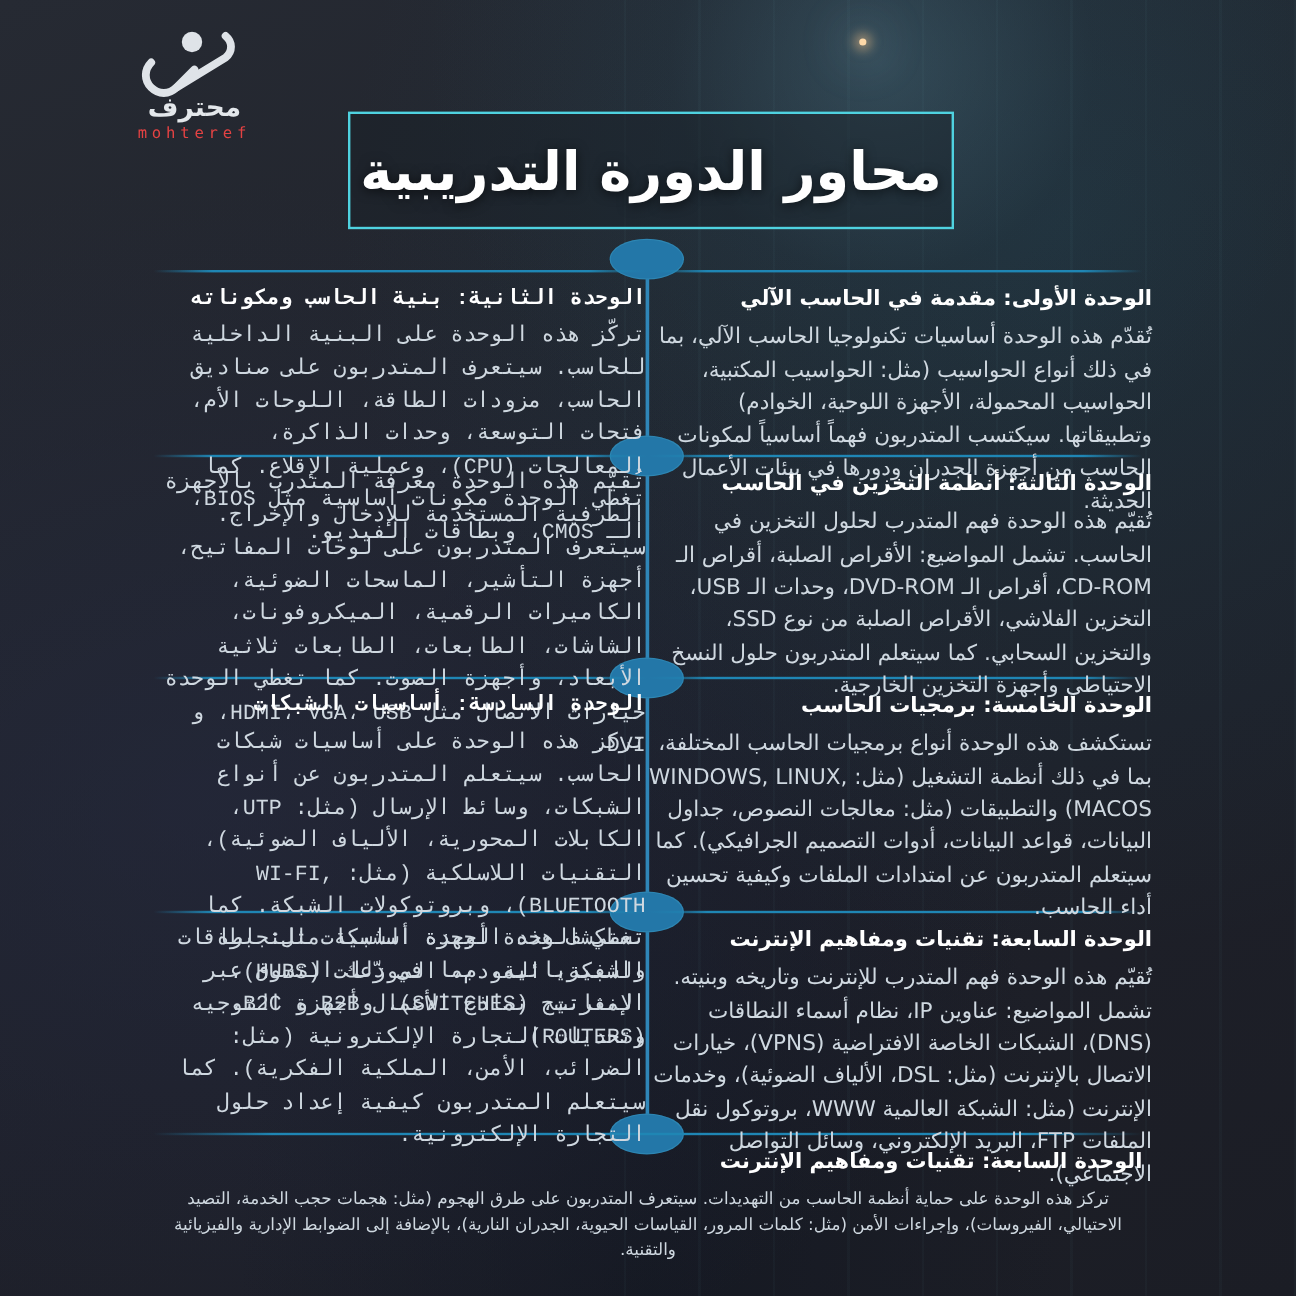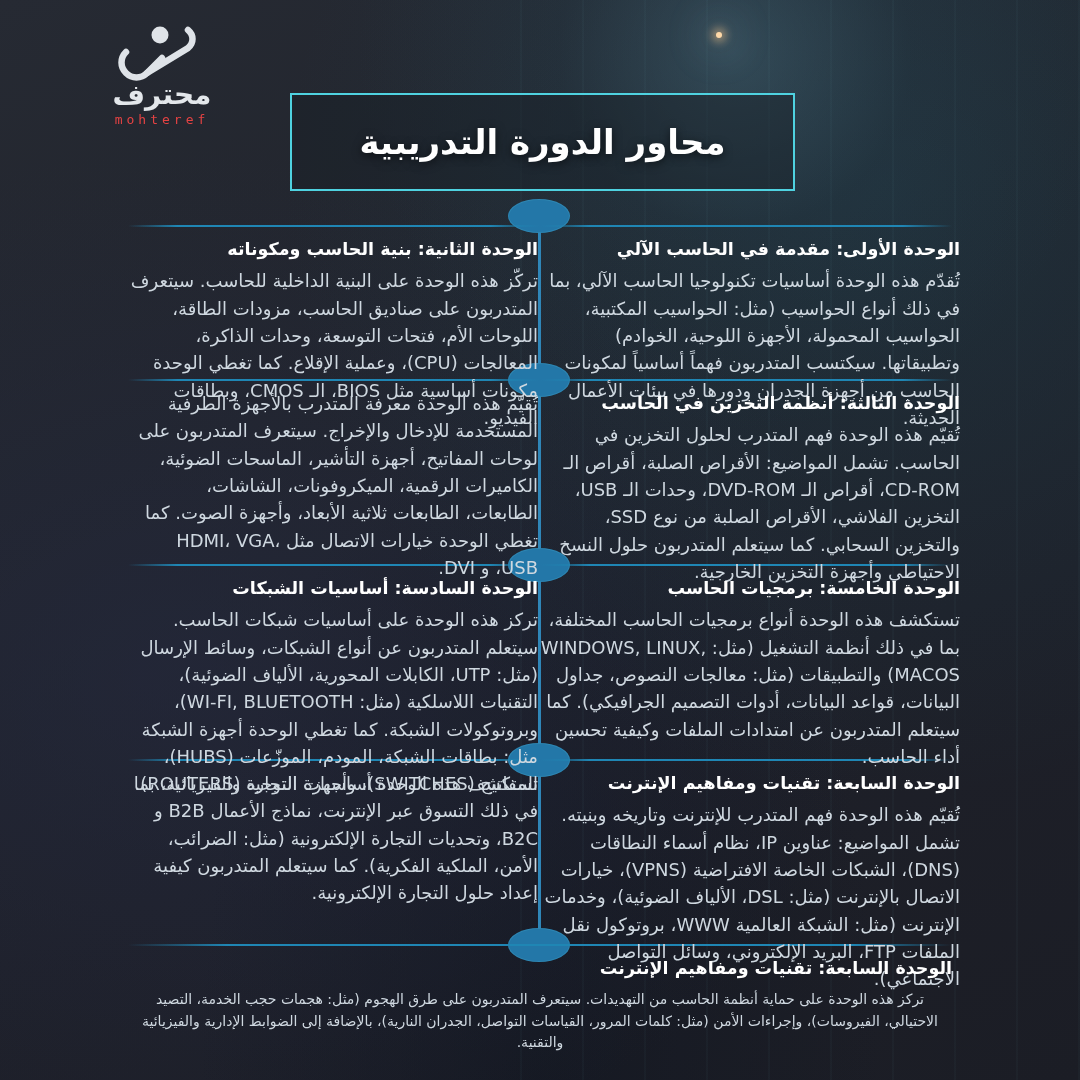--- a/index.html
+++ b/index.html
@@ -41,34 +41,34 @@
     box-shadow:0 0 10px 4px rgba(255,200,140,.55), 0 0 40px 14px rgba(150,190,210,.16);
   }
 
   
   #page{ position:absolute; inset:0; z-index:5; }
 
   
   .logo{ position:absolute; right:858px; top:24px; width:120px; text-align:center;
          opacity:.95; }
   .logo .mark{ height:58px; display:flex; align-items:flex-end; justify-content:center; }
-  .logo .word{ font-size:28px; font-weight:700; letter-spacing:.5px; color:#eef2f5;
+  .logo .word{ font-size:22px; font-weight:700; letter-spacing:.5px; color:#eef2f5;
                margin-top:-4px; direction:rtl; }
   .logo .latin{ font-size:13px; letter-spacing:4px; color:#ef4444; margin-top:1px;
                 font-family:"DejaVu Sans Mono","Liberation Mono",monospace; }
 
   
   .title-box{
     position:absolute; left:290px; top:93px; width:505px; height:98px;
     border:2px solid #4fd2e0;
     display:flex; align-items:center; justify-content:center;
     background:rgba(25,30,38,.42);
   }
   .title-box h1{
-    font-size:34px; font-weight:700; letter-spacing:0px; color:#ffffff;
+    font-size:45px; font-weight:700; letter-spacing:0px; color:#ffffff;
     text-shadow:0 2px 10px rgba(0,0,0,.6);
   }
 
   
   .spine{ position:absolute; left:538px; top:216px; width:3px; height:730px;
           background:linear-gradient(#2f86b8,#2f86b8); }
   .node{ position:absolute; left:508px; width:62px; height:34px; border-radius:50%;
          background:#2377a8; box-shadow:0 0 0 1px rgba(80,180,210,.25) inset; }
 
   .rule{ position:absolute; height:2px;
@@ -79,21 +79,21 @@
 
   .unit{ position:absolute; }
   .unit .u-title{
     font-size:17.5px; font-weight:700; color:#ffffff; line-height:1.5;
     margin-bottom:5px;
   }
   .unit .u-body{
     font-size:18px; line-height:1.52; color:#cfd8e0; font-weight:400;
   }
   .unit.right-col{ }
-  .unit.left-col{ text-align:right; }
+  .unit.left-col{ text-align:right;font-family:Liberation Mono, monospace; }
   .unit.wide{ text-align:center; }
   .unit.wide .u-body{ text-align:center; }
 </style>
 </head>
 <body>
 
 <div id="bg">
   <div class="bg-base"></div>
   <div class="bands"></div>
   <svg viewBox="0 0 1080 1080" xmlns="http://www.w3.org/2000/svg">
@@ -260,16 +260,16 @@
   <div class="unit right-col" style="left:540px; top:770px; width:420px;">
     <div class="u-title">الوحدة السابعة: تقنيات ومفاهيم الإنترنت</div>
     <div class="u-body">تُقيّم هذه الوحدة فهم المتدرب للإنترنت وتاريخه وبنيته. تشمل المواضيع: عناوين IP، نظام أسماء النطاقات (DNS)، الشبكات الخاصة الافتراضية (VPNS)، خيارات الاتصال بالإنترنت (مثل: DSL، الألياف الضوئية)، وخدمات الإنترنت (مثل: الشبكة العالمية WWW، بروتوكول نقل الملفات FTP، البريد الإلكتروني، وسائل التواصل الاجتماعي).</div>
   </div>
   <div class="unit left-col" style="left:128px; top:770px; width:410px;">
     <div class="u-body">تستكشف هذه الوحدة أساسيات التجارة والفيزيائية، بما في ذلك التسوق عبر الإنترنت، نماذج الأعمال B2B و B2C، وتحديات التجارة الإلكترونية (مثل: الضرائب، الأمن، الملكية الفكرية). كما سيتعلم المتدربون كيفية إعداد حلول التجارة الإلكترونية.</div>
   </div>
 
   <div class="unit wide" style="left:128px; top:955px; width:824px; text-align:right;">
     <div class="u-title" style="text-align:right">الوحدة السابعة: تقنيات ومفاهيم الإنترنت</div>
-    <div class="u-body" style="text-align:center; font-size:14px; margin-top:8px;">تركز هذه الوحدة على حماية أنظمة الحاسب من التهديدات. سيتعرف المتدربون على طرق الهجوم (مثل: هجمات حجب الخدمة، التصيد الاحتيالي، الفيروسات)، وإجراءات الأمن (مثل: كلمات المرور، القياسات التواصل، الجدران النارية)، بالإضافة إلى الضوابط الإدارية والفيزيائية والتقنية.</div>
+    <div class="u-body" style="text-align:center; font-size:14px; margin-top:8px;">تركز هذه الوحدة على حماية أنظمة الحاسب من التهديدات. سيتعرف المتدربون على طرق الهجوم (مثل: هجمات حجب الخدمة، التصيد الاحتيالي، الفيروسات)، وإجراءات الأمن (مثل: كلمات المرور، القياسات الحيوية، الجدران النارية)، بالإضافة إلى الضوابط الإدارية والفيزيائية والتقنية.</div>
   </div>
 
 </div>
 
 </body></html>

